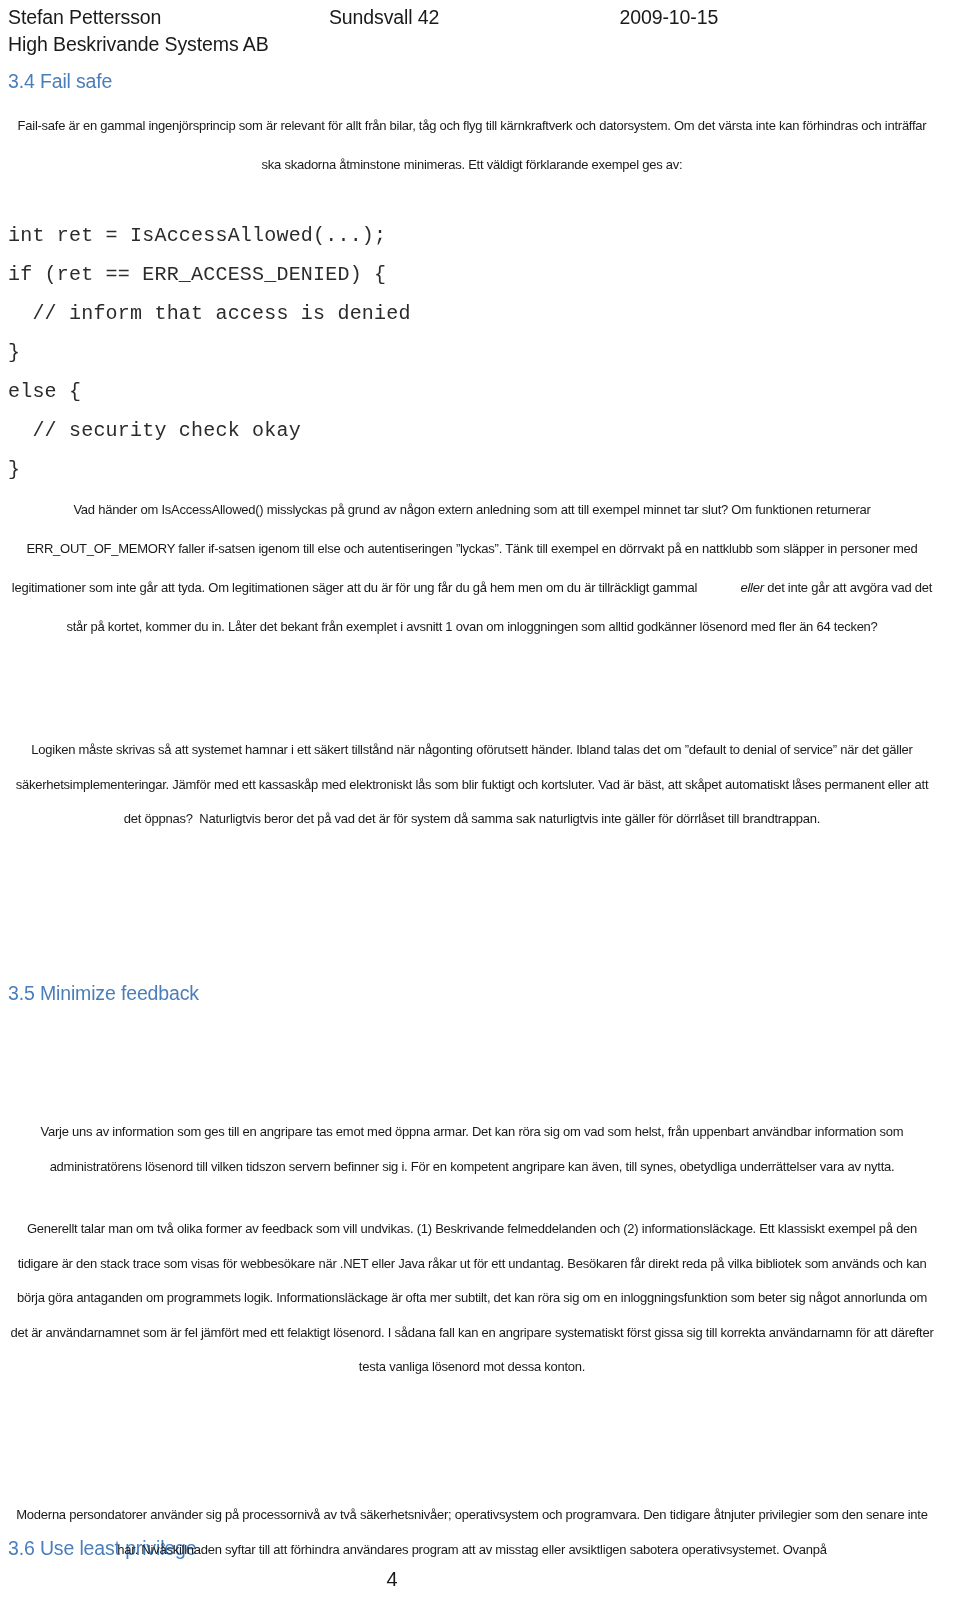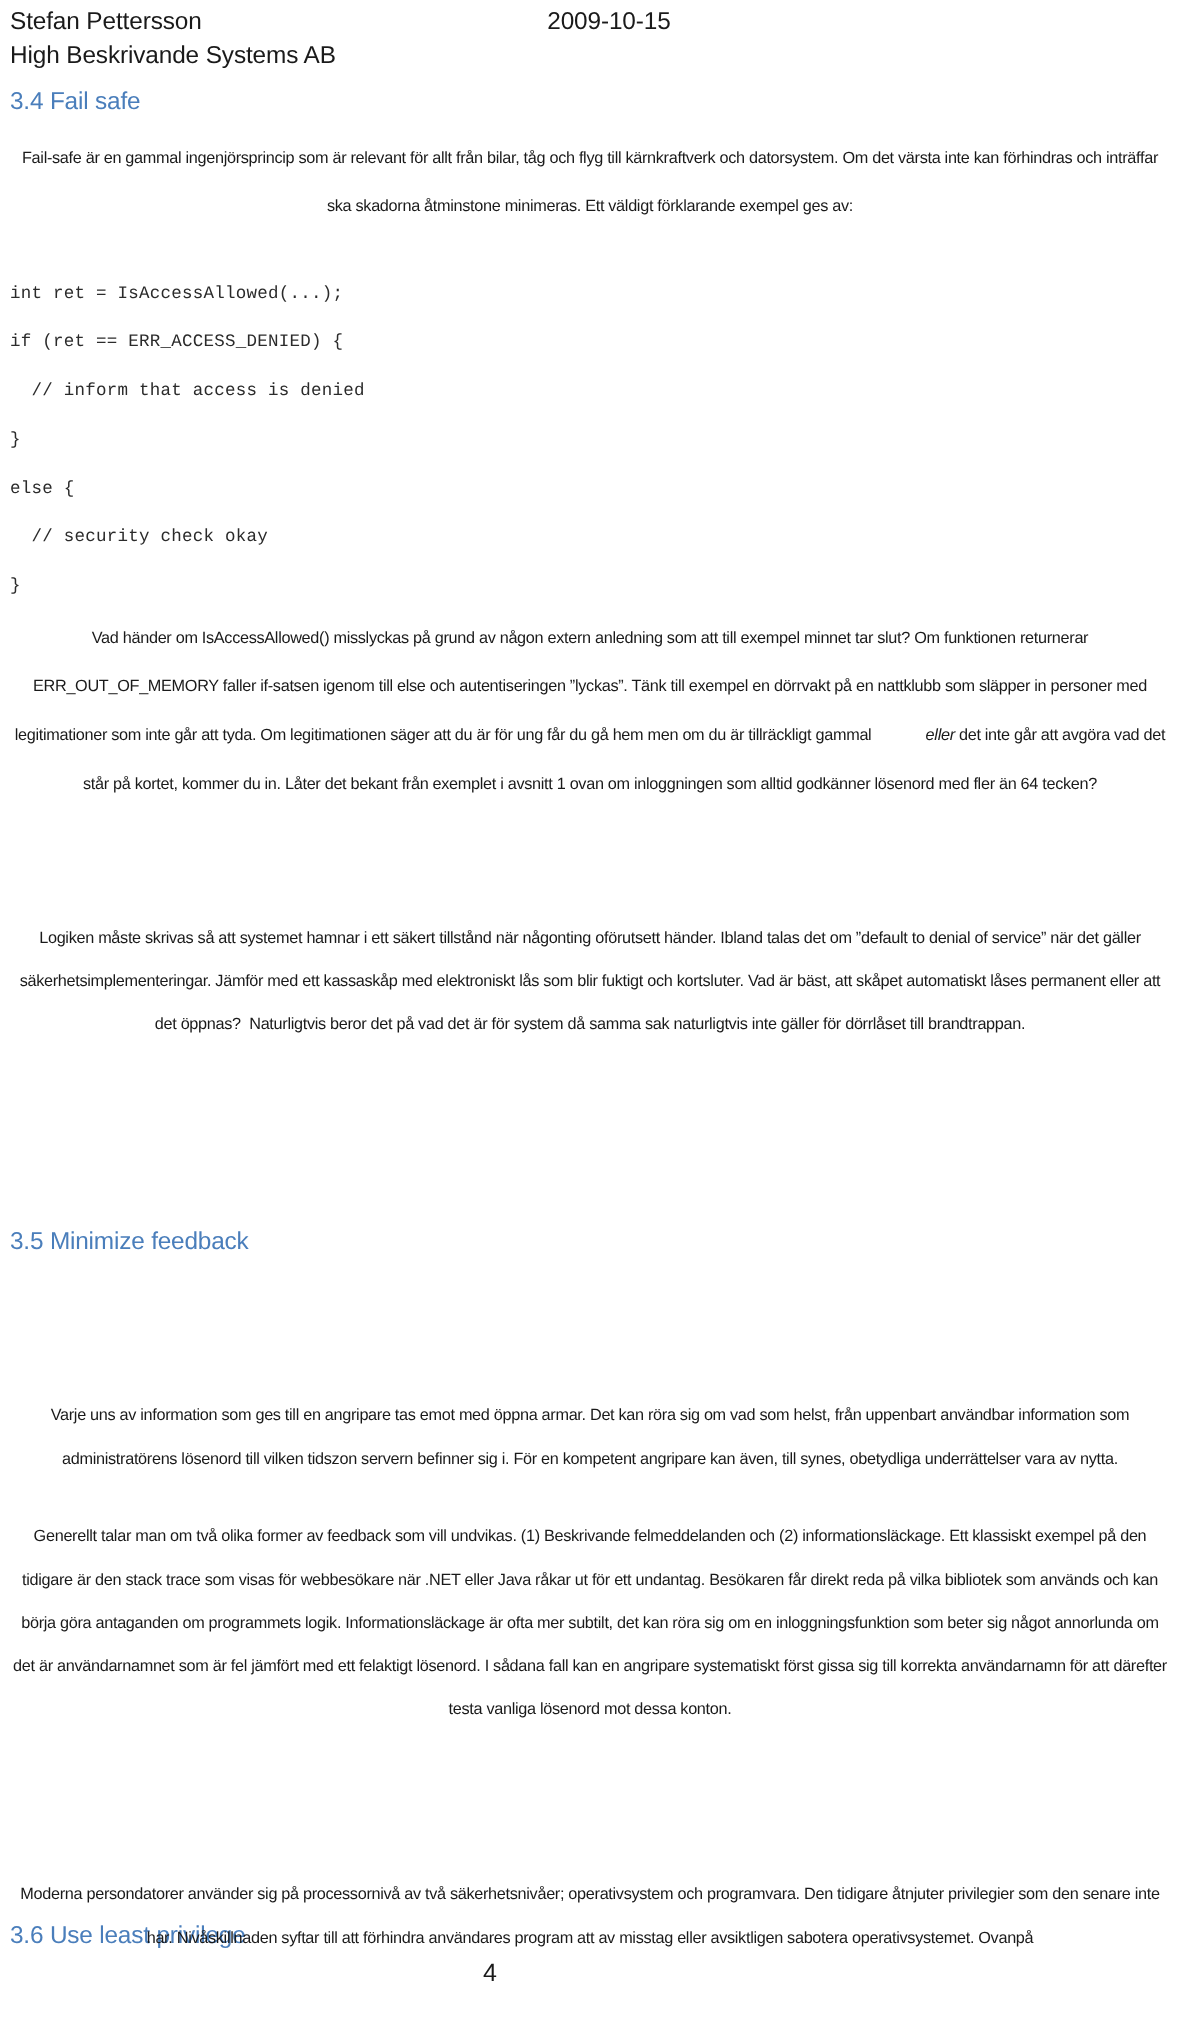--- a/index.html
+++ b/index.html
@@ -32,21 +32,21 @@
   }
   .hdr-row {
     display: flex;
     align-items: baseline;
     font-size: 19.5px;
     line-height: 27px;
     letter-spacing: -0.1px;
   }
   .hdr-left   { width: 42%; }
   .hdr-center { width: 31%; }
-  .hdr-right  { width: 27%; text-align: right; padding-right: 2px; }
+  .hdr-right  { width: 27%; text-align: center; padding-right: 2px; }
   .hdr-sub {
     font-size: 19.5px;
     line-height: 27px;
     letter-spacing: -0.1px;
   }
 
   
   h2.sec-heading {
     color: #4a7ebb;
     font-size: 19.5px;
@@ -73,21 +73,21 @@
   }
   .para.tight { line-height: 34.5px; }
   .para i { font-style: italic; margin-left: 40px; }
 
   
   .code-block {
     position: absolute;
     left: 8px;
     width: 928px;
     font-family: "Liberation Mono", "DejaVu Sans Mono", monospace;
-    font-size: 14px;
+    font-size: 20px;
     line-height: 39px;
     color: #2b2b2b;
     margin: 0;
     white-space: pre;
     letter-spacing: 0.2px;
   }
 
   
   .page-number {
     position: absolute;
@@ -100,20 +100,21 @@
   }
 </style>
 </head>
 <body>
 
 <div class="page">
 
   <div class="doc-header">
     <div class="hdr-row">
       <span class="hdr-left">Stefan Pettersson</span>
+      <span class="hdr-center">Sundsvall 42</span>
       <span class="hdr-right">2009-10-15</span>
     </div>
     <div class="hdr-sub">High Beskrivande Systems AB</div>
   </div>
 
   <h2 class="sec-heading h-34">3.4 Fail safe</h2>
 
   <p class="para" style="top:106px;">Fail-safe är en gammal ingenjörsprincip som är relevant för allt från bilar, tåg och flyg till kärnkraftverk och datorsystem. Om det värsta inte kan förhindras och inträffar ska skadorna åtminstone minimeras. Ett väldigt förklarande exempel ges av:</p>
 
   <pre class="code-block" style="top:216px;">int ret = IsAccessAllowed(...);

